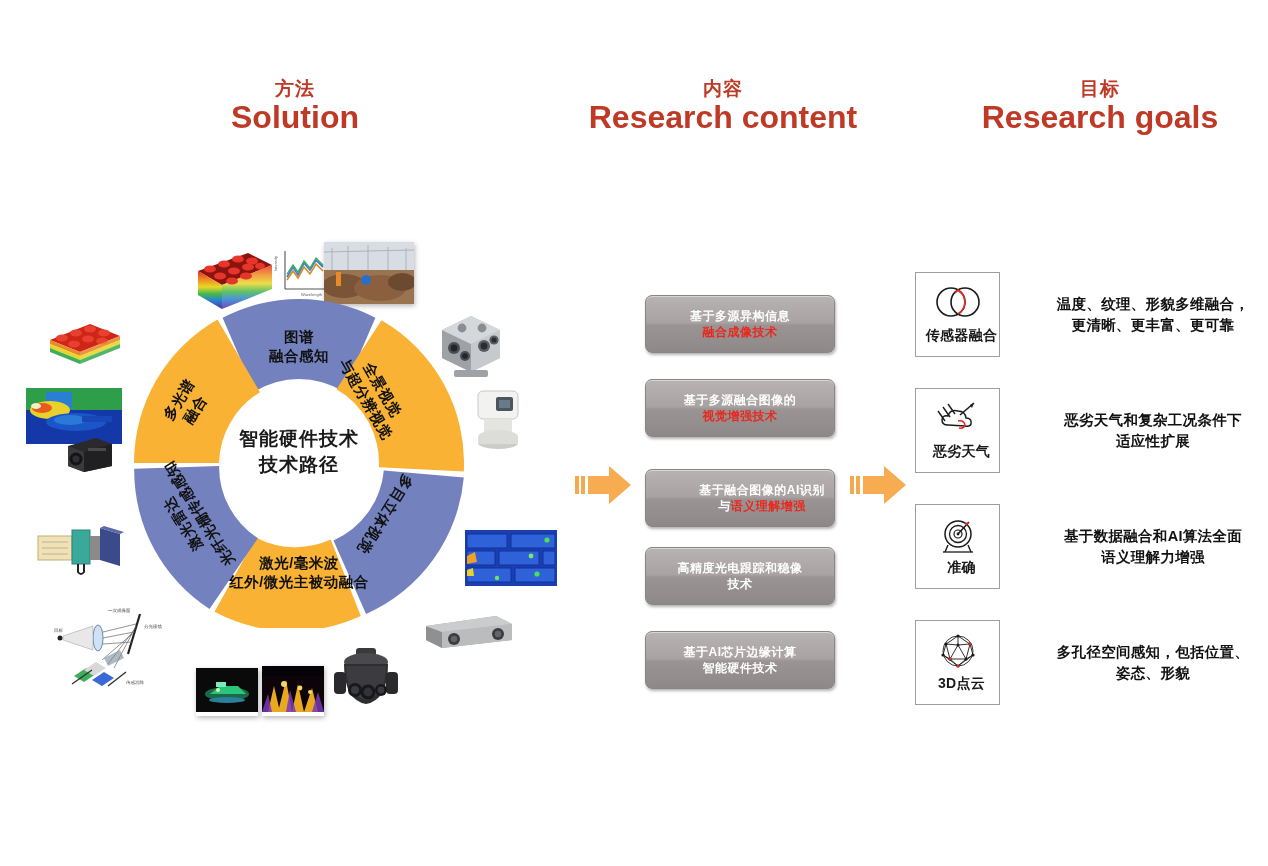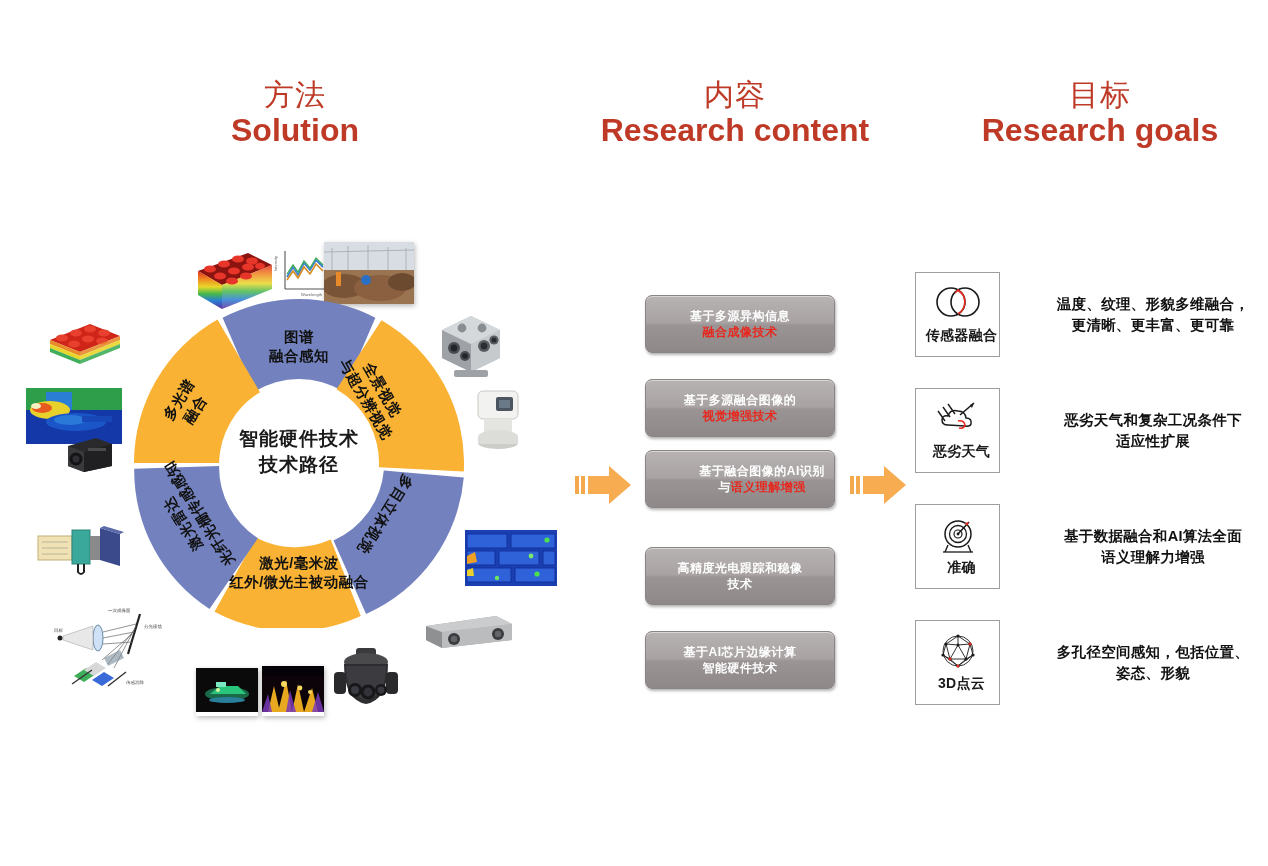--- a/index.html
+++ b/index.html
@@ -7,29 +7,29 @@
     width: 1268px; height: 866px;
     background: #ffffff;
     font-family: "Liberation Sans", "DejaVu Sans", sans-serif;
     overflow: hidden;
   }
   #root { position: relative; width: 1268px; height: 866px; }
 
   
   .col-header { position: absolute; text-align: center; color: #BE3A26; }
   .col-header .cn {
-    font-size: 30px; font-weight: normal; line-height: 1.12;
+    font-size: 19px; font-weight: bold; line-height: 1.12;
     letter-spacing: 1px;
   }
   .col-header .en {
     font-size: 32px; font-weight: bold; line-height: 1.18;
     letter-spacing: 0px;
   }
   #hdr-solution { left: 150px; top: 78px; width: 290px; }
-  #hdr-content  { left: 560px; top: 78px; width: 350px; }
+  #hdr-content  { left: 548px; top: 78px; width: 350px; }
   #hdr-goals    { left: 935px; top: 78px; width: 330px; }
 
   
   #donut-wrap { position: absolute; left: 134px; top: 298px; width: 330px; height: 330px; }
   #donut-svg { position: absolute; left: 0; top: 0; }
   #donut-center {
     position: absolute; left: 55px; top: 128px; width: 220px;
     text-align: center; font-size: 19px; font-weight: bold;
     color: #1a1a1a; line-height: 1.35; letter-spacing: 1px;
   }
@@ -424,21 +424,21 @@
     </div>
   </div>
 
   <div class="proc-box" style="top:379px;">
     <div class="proc-text">
       <div>基于多源融合图像的</div>
       <div class="hi">视觉增强技术</div>
     </div>
   </div>
 
-  <div class="proc-box" style="top:450px;padding-left:44px;">
+  <div class="proc-box" style="top:469px;padding-left:44px;">
     <div class="proc-text">
       <div>基于融合图像的AI识别</div>
       <div>
         <span>与</span><span class="hi">语义理解增强</span>
       </div>
     </div>
   </div>
 
   <div class="proc-box" style="top:631px;">
     <div class="proc-text">

